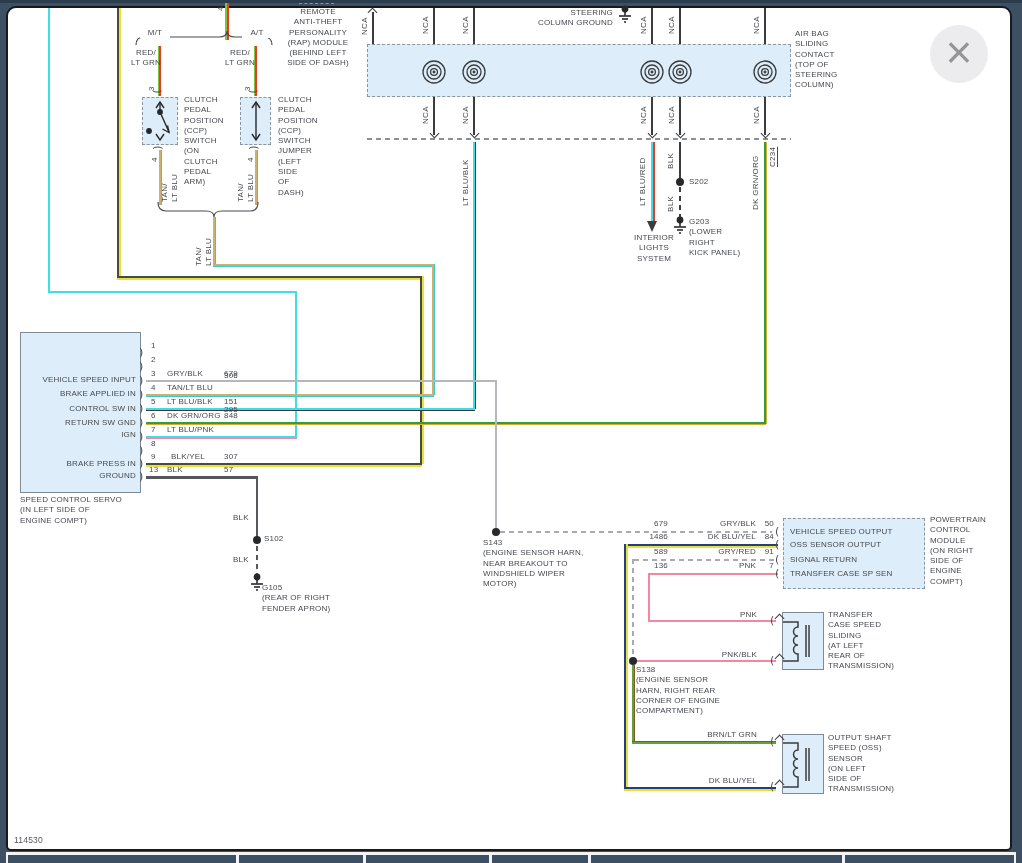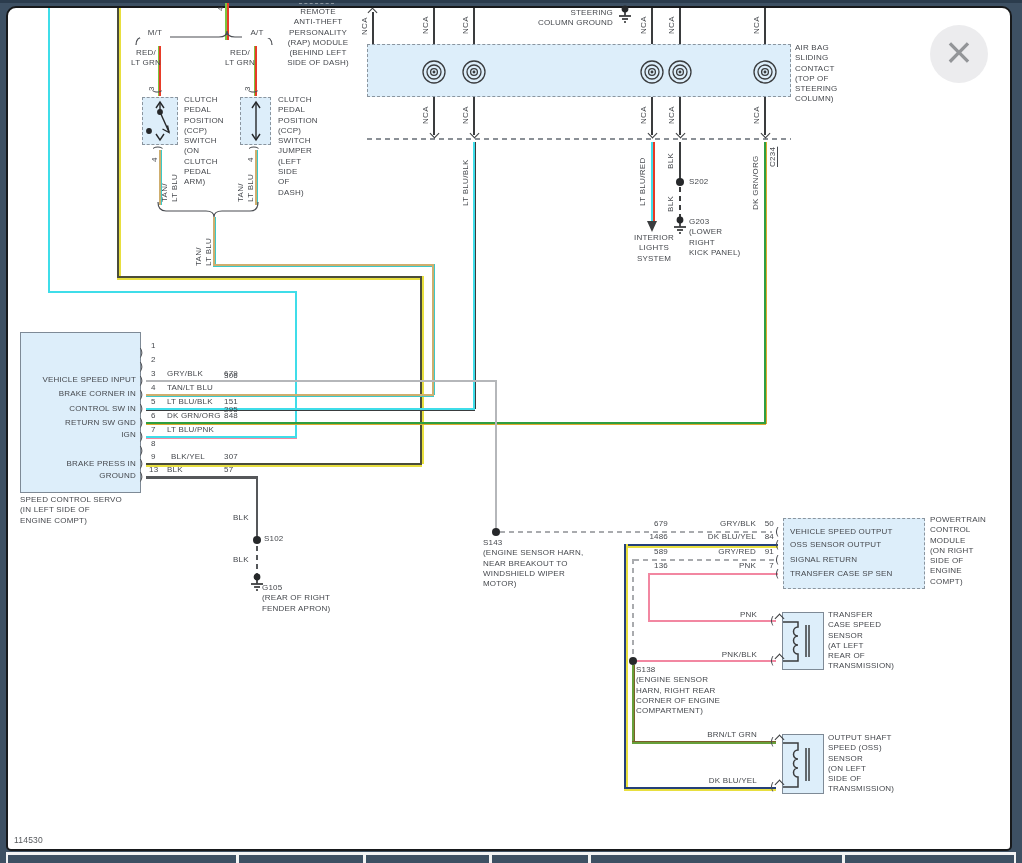--- a/index.html
+++ b/index.html
@@ -356,21 +356,21 @@
 <div class="vt" style="left:421px;top:12px;height:22px">NCA</div>
 <div class="vt" style="left:461px;top:12px;height:22px">NCA</div>
 <div class="vt" style="left:639px;top:12px;height:22px">NCA</div>
 <div class="vt" style="left:667px;top:12px;height:22px">NCA</div>
 <div class="vt" style="left:752px;top:12px;height:22px">NCA</div>
 <div class="vt" style="left:421px;top:102px;height:22px">NCA</div>
 <div class="vt" style="left:461px;top:102px;height:22px">NCA</div>
 <div class="vt" style="left:639px;top:102px;height:22px">NCA</div>
 <div class="vt" style="left:667px;top:102px;height:22px">NCA</div>
 <div class="vt" style="left:752px;top:102px;height:22px">NCA</div>
-<div class="t" style="left:795px;top:43px">AIR BAG
+<div class="t" style="left:795px;top:29px">AIR BAG
 SLIDING
 CONTACT
 (TOP OF
 STEERING
 COLUMN)</div>
 <div class="vt ul" style="left:768px;top:141px;height:26px">C234</div>
 
 <div class="vt" style="left:461px;top:148px;height:58px">LT BLU/BLK</div>
 <div class="vt" style="left:638px;top:148px;height:58px">LT BLU/RED</div>
 <div class="vt" style="left:666px;top:147px;height:22px">BLK</div>
@@ -379,21 +379,21 @@
 <div class="t" style="left:689px;top:217px">G203
 (LOWER
 RIGHT
 KICK PANEL)</div>
 <div class="t c" style="left:630px;top:233px;width:48px">INTERIOR
 LIGHTS
 SYSTEM</div>
 <div class="vt" style="left:751px;top:146px;height:64px">DK GRN/ORG</div>
 
 <div class="t r" style="left:24px;top:375px;width:112px">VEHICLE SPEED INPUT</div>
-<div class="t r" style="left:24px;top:389px;width:112px">BRAKE CORNER IN</div>
+<div class="t r" style="left:24px;top:389px;width:112px">BRAKE APPLIED IN</div>
 <div class="t r" style="left:24px;top:404px;width:112px">CONTROL SW IN</div>
 <div class="t r" style="left:24px;top:418px;width:112px">RETURN SW GND</div>
 <div class="t r" style="left:24px;top:430px;width:112px">IGN</div>
 <div class="t r" style="left:24px;top:459px;width:112px">BRAKE PRESS IN</div>
 <div class="t r" style="left:24px;top:471px;width:112px">GROUND</div>
 
 <div class="t" style="left:151px;top:341px">1</div>
 <div class="t" style="left:151px;top:355px">2</div>
 <div class="t" style="left:151px;top:369px">3</div>
 <div class="t" style="left:151px;top:383px">4</div>
@@ -462,21 +462,21 @@
 
 <div class="t r" style="left:710px;top:610px;width:47px">PNK</div>
 <div class="t r" style="left:700px;top:650px;width:57px">PNK/BLK</div>
 <div class="t" style="left:636px;top:665px">S138
 (ENGINE SENSOR
 HARN, RIGHT REAR
 CORNER OF ENGINE
 COMPARTMENT)</div>
 <div class="t" style="left:828px;top:610px">TRANSFER
 CASE SPEED
-SENSOR
+SLIDING
 (AT LEFT
 REAR OF
 TRANSMISSION)</div>
 <div class="t r" style="left:690px;top:730px;width:67px">BRN/LT GRN</div>
 <div class="t r" style="left:690px;top:776px;width:67px">DK BLU/YEL</div>
 <div class="t" style="left:828px;top:733px">OUTPUT SHAFT
 SPEED (OSS)
 SENSOR
 (ON LEFT
 SIDE OF

